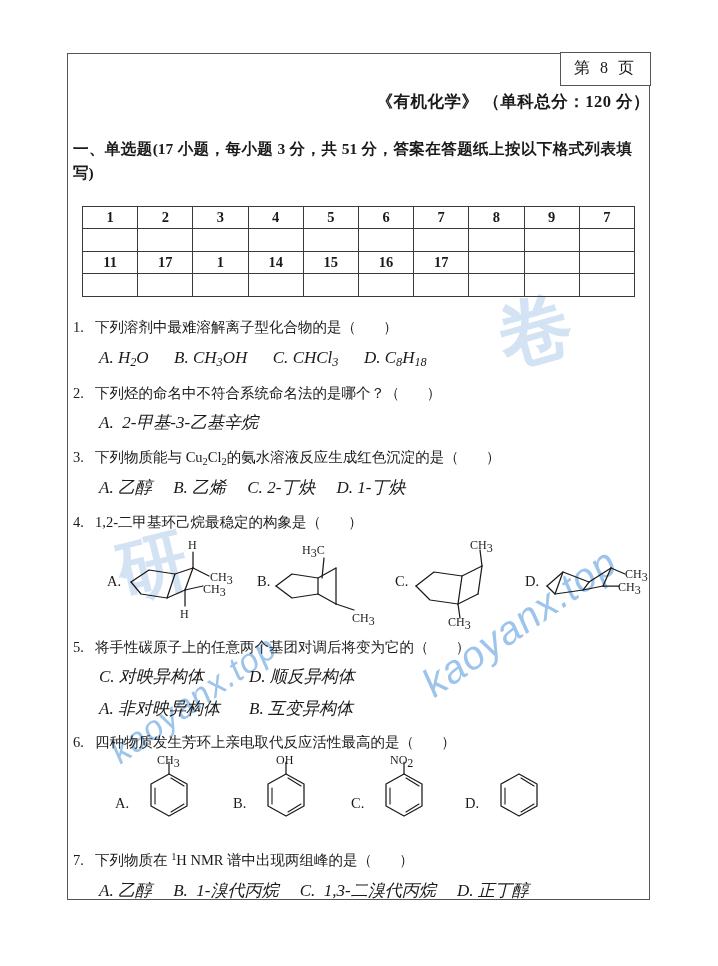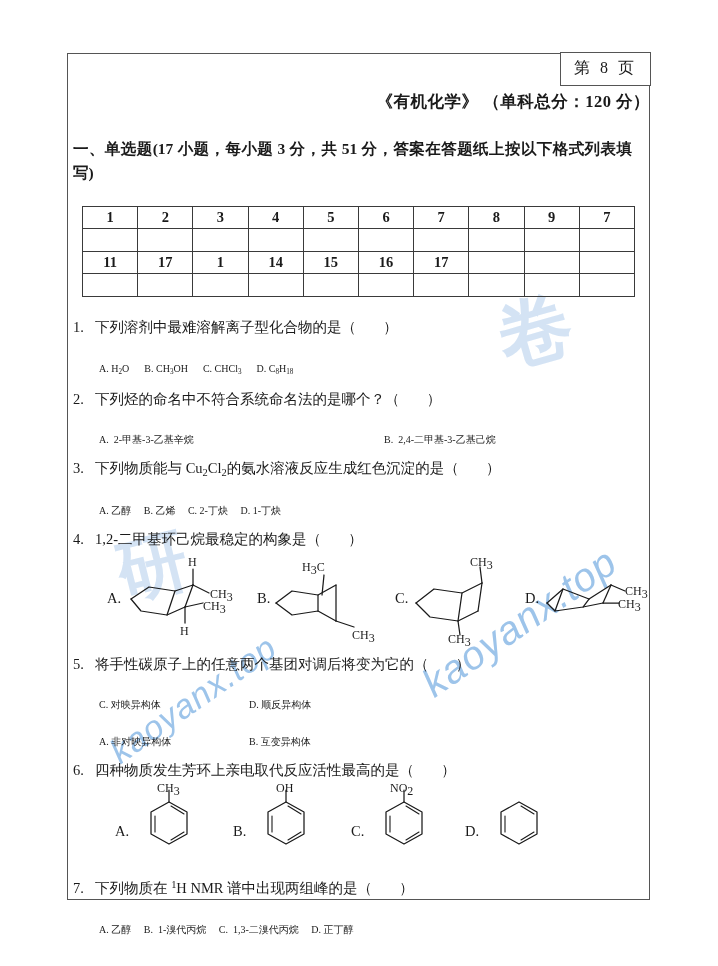--- a/index.html
+++ b/index.html
@@ -123,25 +123,26 @@
   .q-stem {
     font-size: 14.5px;
     line-height: 1.5;
     margin-top: 11px;
     white-space: nowrap;
   }
   .q-num { display: inline-block; width: 22px; }
   .paren { letter-spacing: 10px; }
 
   .opt-row {
-    font-size: 10px;
+    font-size: 17px;
     line-height: 1.5;
-    margin-top: 22px;
+    margin-top: 6px;
     padding-left: 26px;
     white-space: nowrap;
+    font-style: italic;
   }
   .opt { display: inline-block; }
   sub { font-size: .72em; vertical-align: -.28em; }
   sup { font-size: .72em; vertical-align: .45em; }
   .nmr-sym { font-family: "Liberation Serif", serif; }
 
   
   .opt-2col { display: flex; }
   .opt-2col .opt:first-child { width: 285px; }
 
@@ -264,21 +265,20 @@
       <span class="opt"><span>D.</span>&nbsp;C<sub>8</sub>H<sub>18</sub></span>
     </div>
   </div>
 
   <div class="q-block">
     <div class="q-stem">
       <span class="q-num">2.</span><span>下列烃的命名中不符合系统命名法的是哪个？（</span><span class="paren">&nbsp;&nbsp;</span><span>）</span>
     </div>
     <div class="opt-row opt-2col">
       <span class="opt"><span>A.</span>&nbsp;&nbsp;<span>2-甲基-3-乙基辛烷</span></span>
-      <span class="opt"><span>B.</span>&nbsp;&nbsp;<span>2,4-二甲基-3-乙基己烷</span></span>
     </div>
   </div>
 
   <div class="q-block">
     <div class="q-stem">
       <span class="q-num">3.</span><span>下列物质能与 Cu</span><span><sub>2</sub>Cl<sub>2</sub></span><span>的氨水溶液反应生成红色沉淀的是（</span><span class="paren">&nbsp;&nbsp;</span><span>）</span>
     </div>
     <div class="opt-row">
       <span class="opt"><span>A.</span>&nbsp;<span>乙醇</span></span>&nbsp;&nbsp;&nbsp;&nbsp;
       <span class="opt"><span>B.</span>&nbsp;<span>乙烯</span></span>&nbsp;&nbsp;&nbsp;&nbsp;

